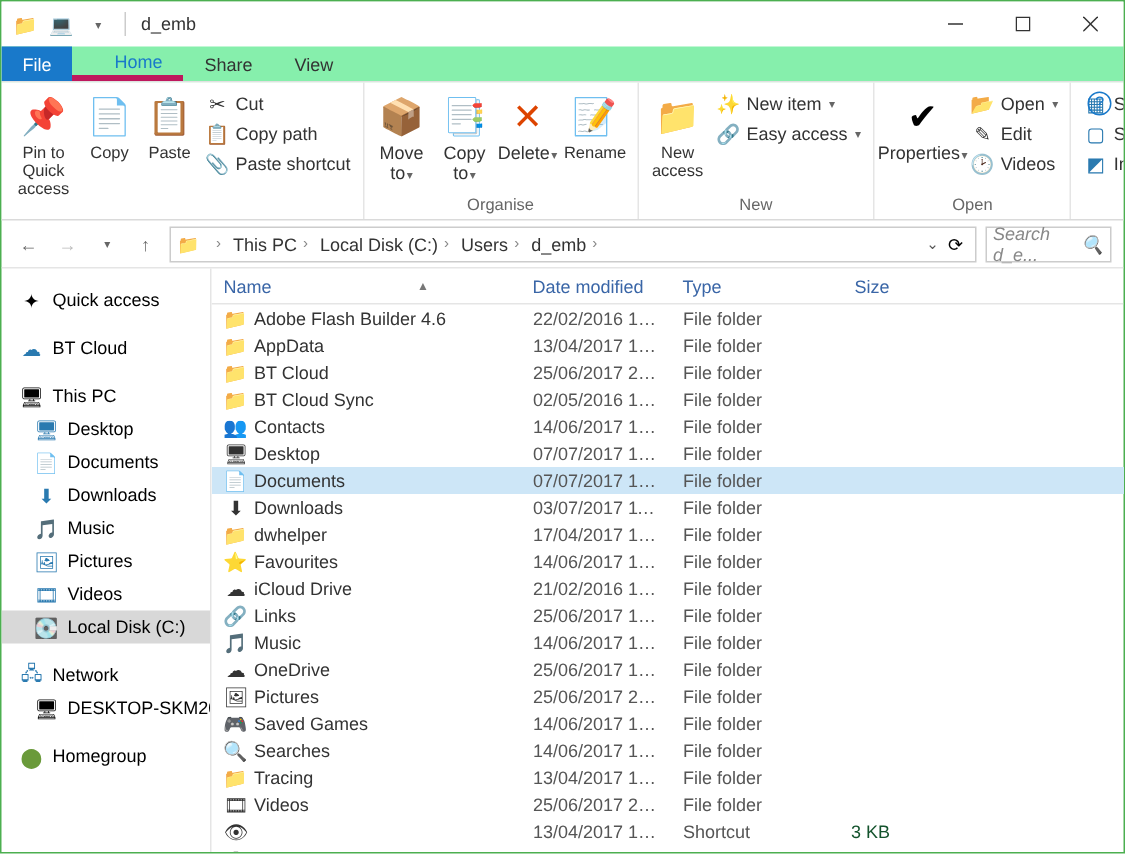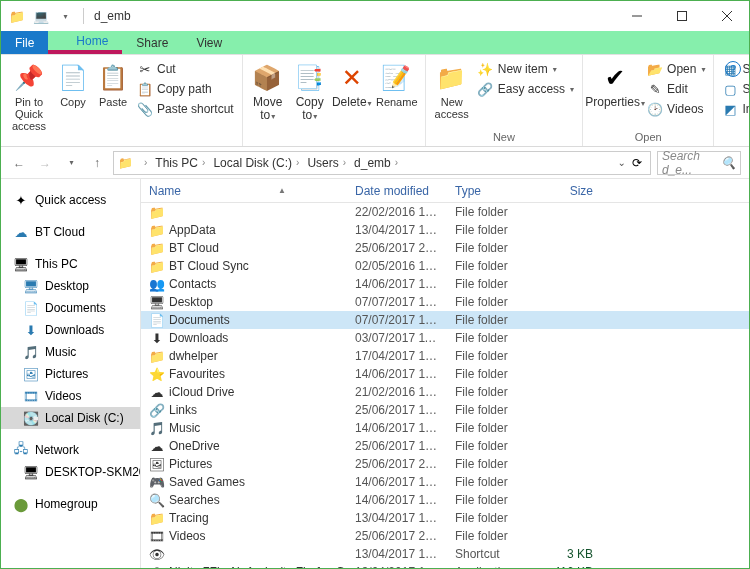--- a/index.html
+++ b/index.html
@@ -159,20 +159,21 @@
         </div>
       <div class="big-btn" style="width:38px">
           <span class="ico" style="color:#d40">✕</span>
           <span class="lbl"><span>Delete</span><span class="dd">▾</span></span>
         </div>
       <div class="big-btn" style="width:44px">
           <span class="ico">📝</span>
           <span class="lbl">Rename</span>
         </div>
     </div>
+    <div class="group-label">Organise</div>
   </div>
 
   <div class="ribbon-group">
     <div class="group-body">
       <div class="big-btn" style="width:40px">
           <span class="ico">📁</span>
           <span class="lbl">New access</span>
         </div>
       <div class="small-list">
         <div class="small-btn">
@@ -343,20 +344,21 @@
           <span class="sort-ind">▲</span>
         </div>
       <div class="col date">Date modified</div>
       <div class="col type">Type</div>
       <div class="col size">Size</div>
     </div>
     <div class="files" id="files">
         <div class="row">
           <div class="cell name">
             <span class="ico">📁</span>
+            <span>Adobe Flash Builder 4.6</span>
           </div>
           <div class="cell date">22/02/2016 17:30</div>
           <div class="cell type">File folder</div>
           <div class="cell size"></div>
         </div>
         <div class="row">
           <div class="cell name">
             <span class="ico">📁</span>
             <span>AppData</span>
           </div>

